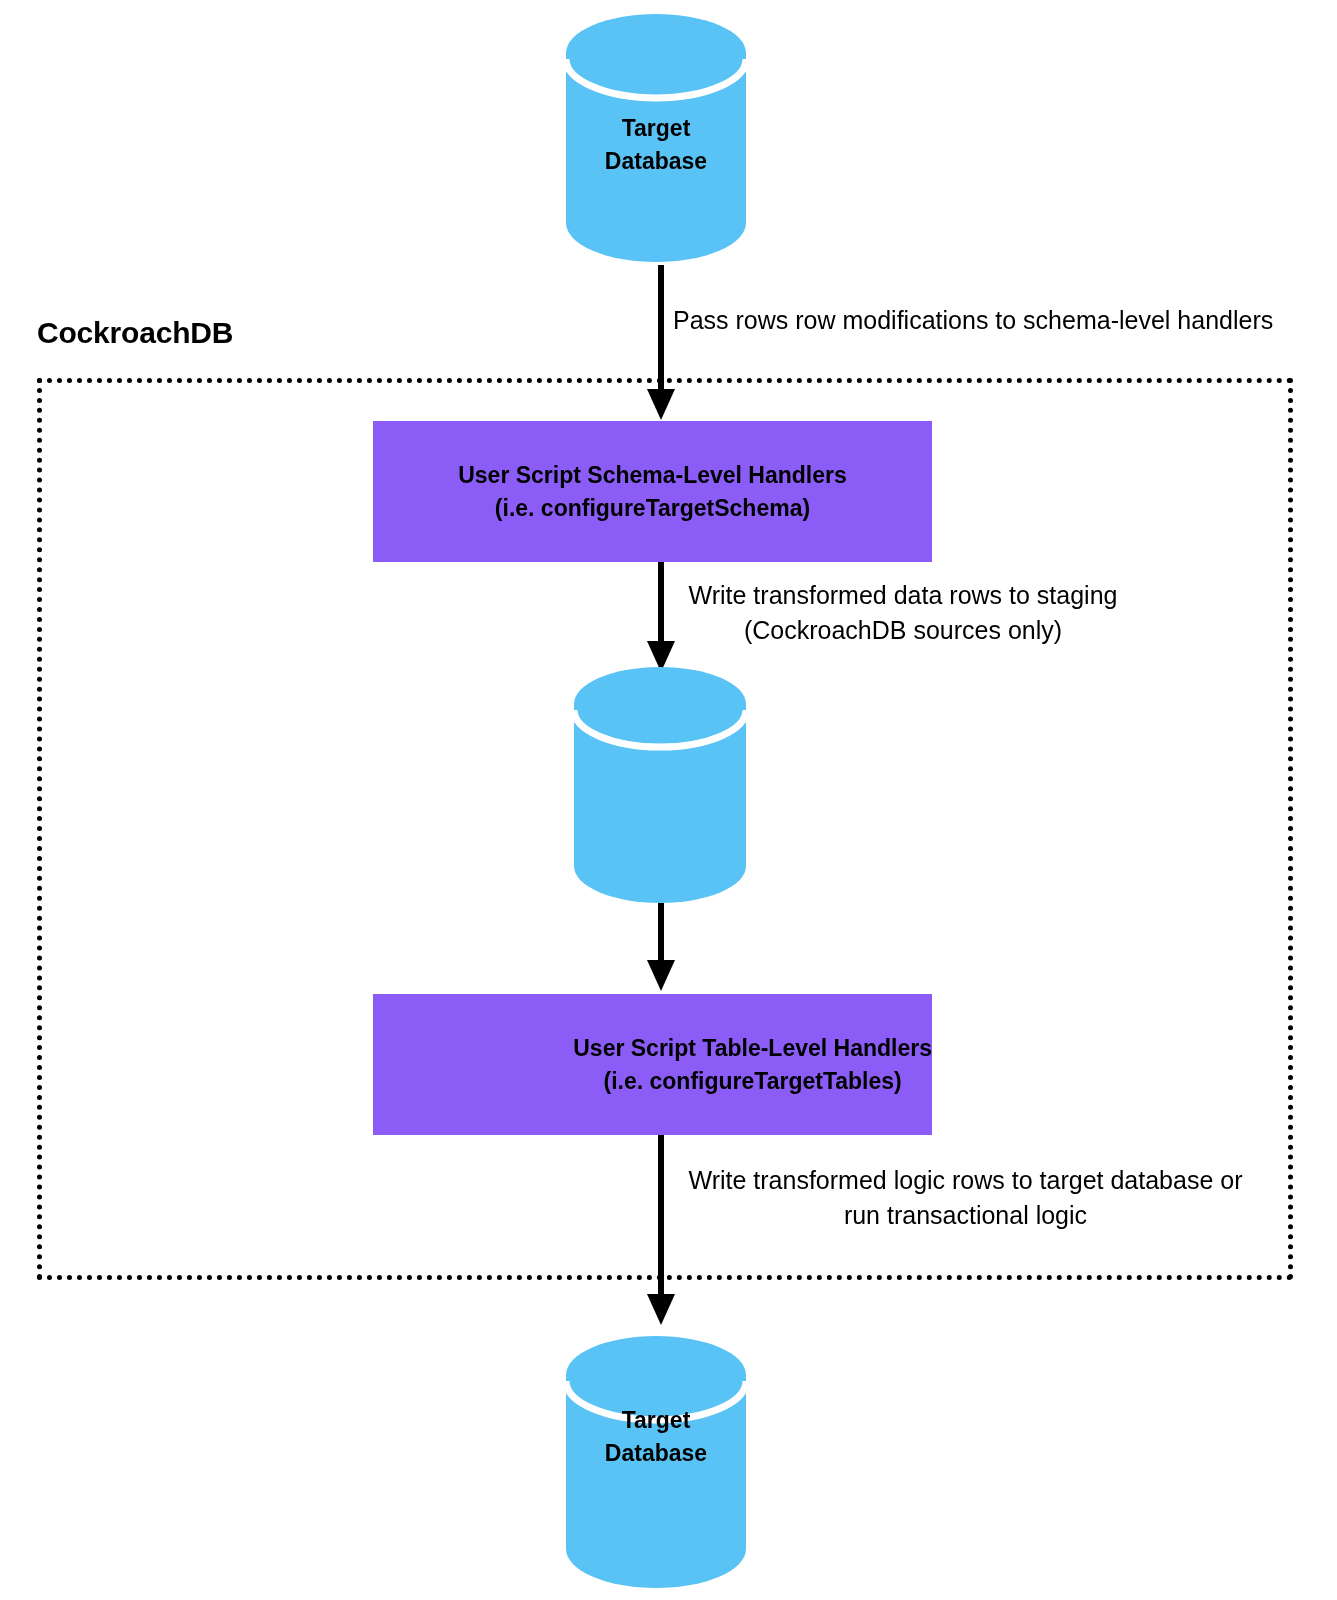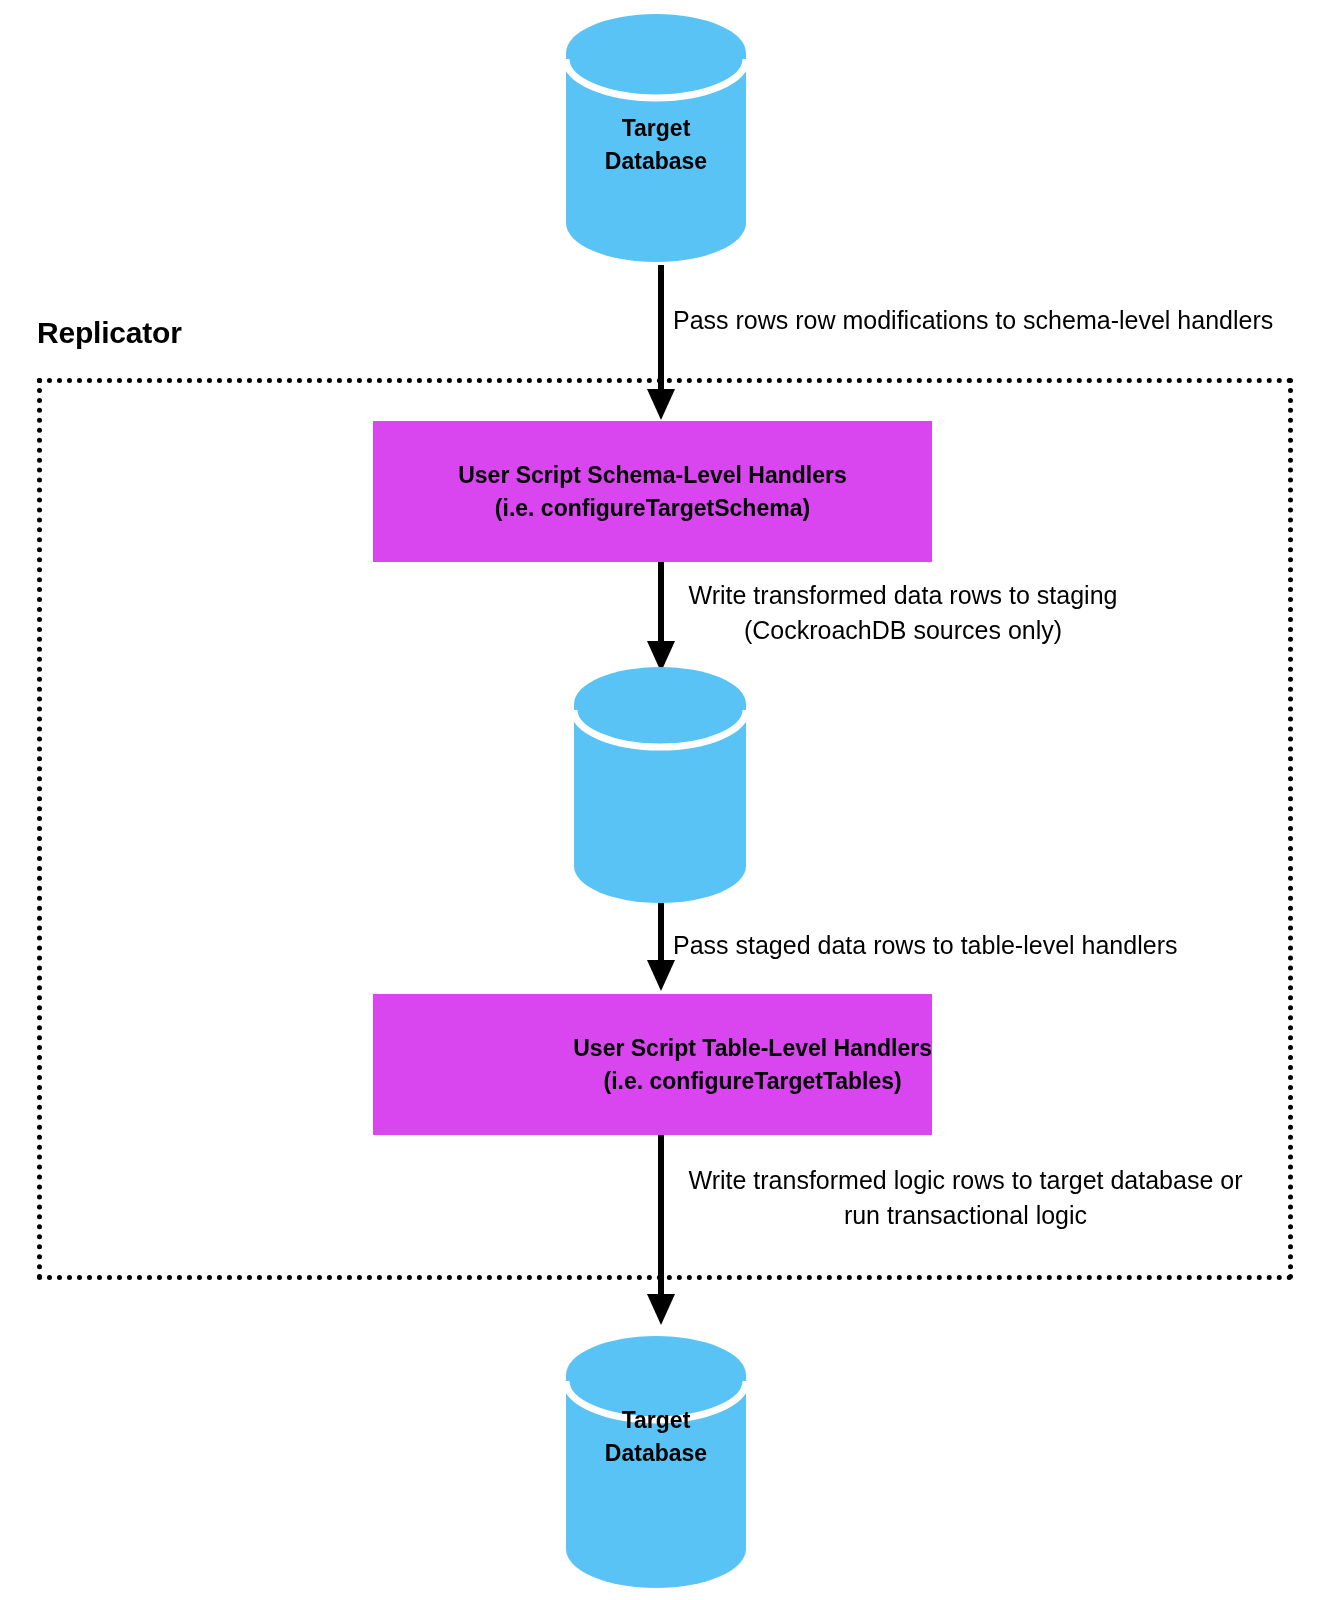--- a/index.html
+++ b/index.html
@@ -55,21 +55,21 @@
     font-size: 23px;
     font-weight: bold;
     line-height: 33px;
     color: #000000;
     white-space: pre-line;
   }
 
   
   .proc-box {
     position: absolute;
-    background: #d946ef;
+    background: #8b5cf6;
     display: flex;
     align-items: center;
     justify-content: center;
     text-align: center;
   }
   .proc-label {
     font-size: 23px;
     font-weight: bold;
     line-height: 33px;
     color: #000000;
@@ -92,21 +92,21 @@
     white-space: pre-line;
   }
   .edge-label.center { text-align: center; }
   .edge-label.left { text-align: left; }
 </style>
 </head>
 <body>
 
 <div id="canvas">
 
-  <div class="replicator-label">Replicator</div>
+  <div class="replicator-label">CockroachDB</div>
 
   <div class="replicator-box"></div>
 
   <div class="cylinder" style="left:562px; top:12px; width:188px; height:252px;">
     <svg width="188" height="252" viewBox="0 0 188 252" aria-hidden="true">
       <path d="M4 41 L4 211 A90 39 0 0 0 184 211 L184 41 Z" fill="#59C3F5"></path>
       <ellipse cx="94" cy="41" rx="90" ry="39" fill="#59C3F5"></ellipse>
       <path d="M4 47 A90 39 0 0 0 184 47" fill="none" stroke="#ffffff" stroke-width="7"></path>
     </svg>
     <div class="cyl-label" style="top:100px;">Target
@@ -142,21 +142,20 @@
       <path d="M4 45 A86 37 0 0 0 176 45" fill="none" stroke="#ffffff" stroke-width="7"></path>
     </svg>
   </div>
 
   <div class="arrow" style="left:645px; top:903px; width:32px; height:88px;">
     <svg width="32" height="88" viewBox="0 0 32 88" aria-hidden="true">
       <line x1="16" y1="0" x2="16" y2="65" stroke="#000000" stroke-width="6"></line>
       <polygon points="16,88 2,57 30,57" fill="#000000"></polygon>
     </svg>
   </div>
-  <div class="edge-label left" style="left:673px; top:928px; width:560px;">Pass staged data rows to table-level handlers</div>
 
   <div class="proc-box" style="left:373px; top:994px; width:559px; height:141px;justify-content:flex-end;">
     <span class="proc-label">User Script Table-Level Handlers
 (i.e. configureTargetTables)</span>
   </div>
 
   <div class="arrow" style="left:645px; top:1135px; width:32px; height:190px;">
     <svg width="32" height="190" viewBox="0 0 32 190" aria-hidden="true">
       <line x1="16" y1="0" x2="16" y2="167" stroke="#000000" stroke-width="6"></line>
       <polygon points="16,190 2,159 30,159" fill="#000000"></polygon>

